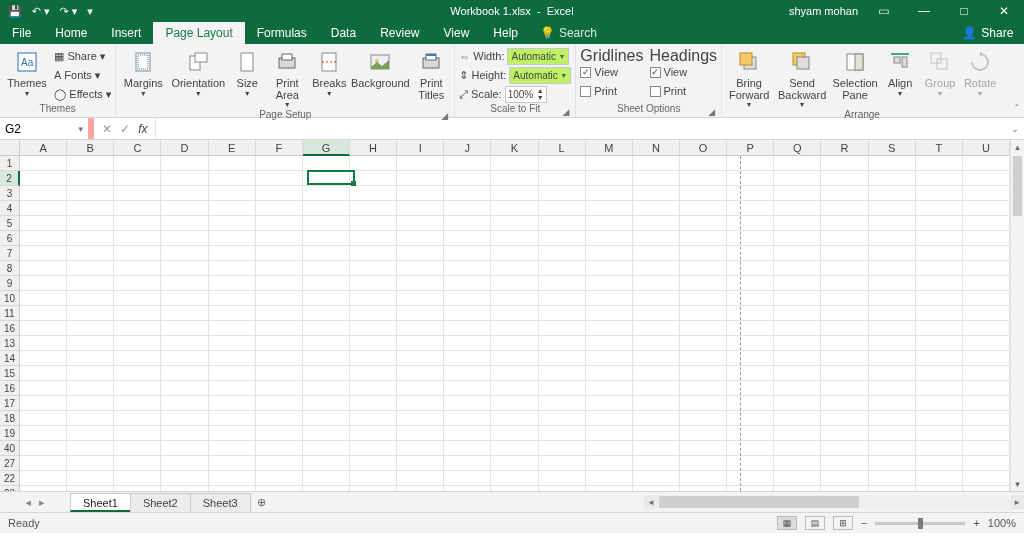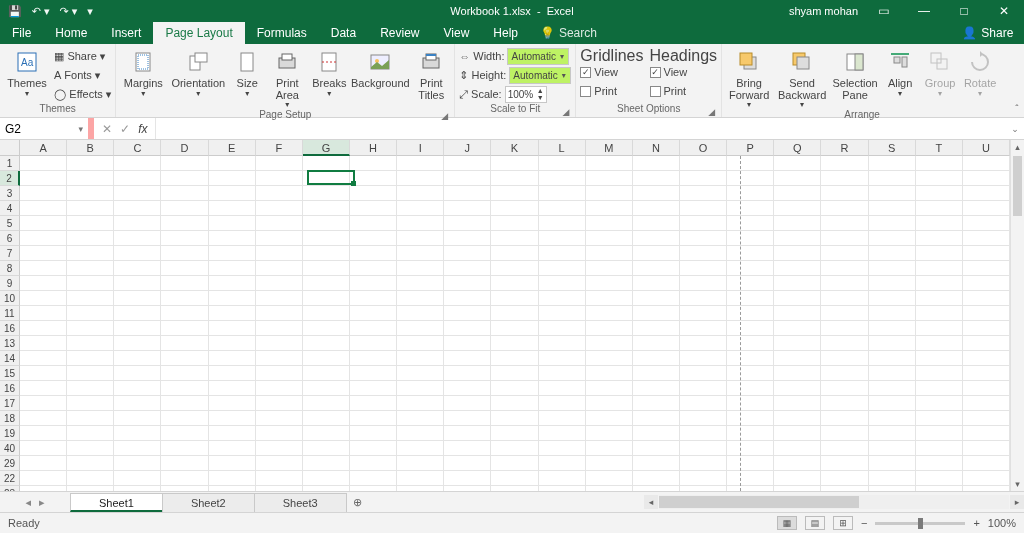--- a/index.html
+++ b/index.html
@@ -64,21 +64,21 @@
 .active-cell::after { content:""; position:absolute; right:-3px; bottom:-3px; width:5px; height:5px; background:#107c41;}
 .pgbreak { position:absolute; top:16px; bottom:0; border-left:1px dashed #9a9a9a; z-index:3;}
 .vscroll { position:absolute; right:0; top:0; bottom:0; width:14px; background:#f3f3f3; border-left:1px solid #e0e0e0;}
 .vscroll .up, .vscroll .down { height:14px; text-align:center; font-size:9px; color:#666; line-height:14px;}
 .vscroll .thumb { position:absolute; left:2px; right:2px; top:16px; height:60px; background:#cfcfcf;}
 
 
 .sheetbar { height:21px; background:#f3f3f3; display:flex; align-items:stretch; font-size:11px; border-bottom:1px solid #d4d4d4;}
 .sheetbar .navl { width:70px; display:flex; align-items:center; justify-content:center; gap:8px; color:#888;}
 .sheet-tabs { display:flex; align-items:flex-end;}
-.stab { padding: 2px 28px; border:1px solid #c9c9c9; border-bottom:none; background:#ececec; color:#444; margin-right:-1px; height:19px; line-height:15px;}
+.stab { padding: 2px 12px; border:1px solid #c9c9c9; border-bottom:none; background:#ececec; color:#444; margin-right:-1px; height:19px; line-height:15px;}
 .stab.active { background:#fff; border-bottom:2px solid #0e6b3d; font-weight:500; color:#222;}
 .addsheet { width:24px; display:flex; align-items:center; justify-content:center; color:#666;}
 .sheetbar .hspacer { flex:1;}
 .hscroll { width:380px; display:flex; align-items:center; }
 .hscroll .btn { width:14px; height:14px; background:#e9e9e9; text-align:center; font-size:9px; color:#666; line-height:14px;}
 .hscroll .track { flex:1; height:14px; background:#efefef; position:relative; margin:0 1px;}
 .hscroll .thumb { position:absolute; left:0; top:1px; bottom:1px; width:200px; background:#cfcfcf;}
 
 
 .status { height:20px; background:#f3f3f3; display:flex; align-items:center; font-size:11px; color:#555; padding:0 8px;}
@@ -416,21 +416,21 @@
       <div class="rh">11</div>
       <div class="rh">16</div>
       <div class="rh">13</div>
       <div class="rh">14</div>
       <div class="rh">15</div>
       <div class="rh">16</div>
       <div class="rh">17</div>
       <div class="rh">18</div>
       <div class="rh">19</div>
       <div class="rh">40</div>
-      <div class="rh">29</div>
+      <div class="rh">27</div>
       <div class="rh">22</div>
       <div class="rh">23</div>
     </div>
   <div class="cells" id="cells">
       <div class="row">
         <div class="cell"></div>
         <div class="cell"></div>
         <div class="cell"></div>
         <div class="cell"></div>
         <div class="cell"></div>

